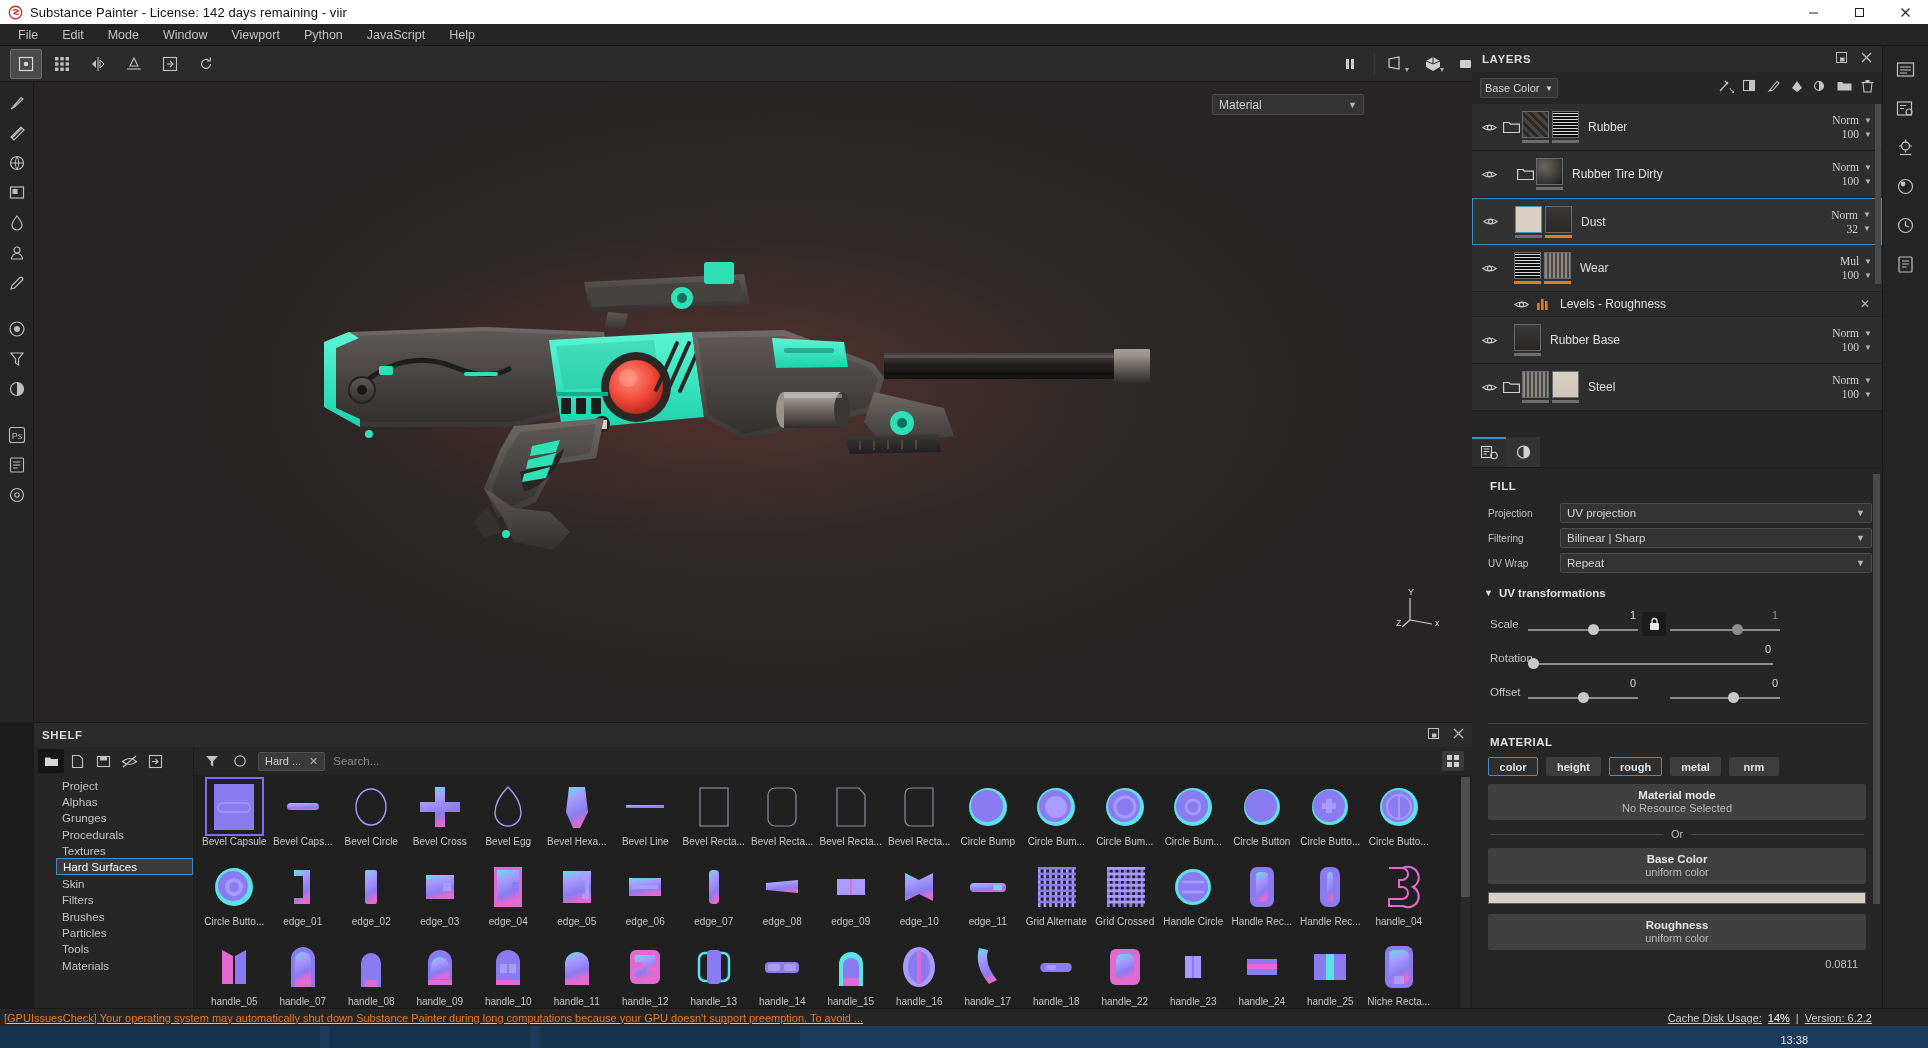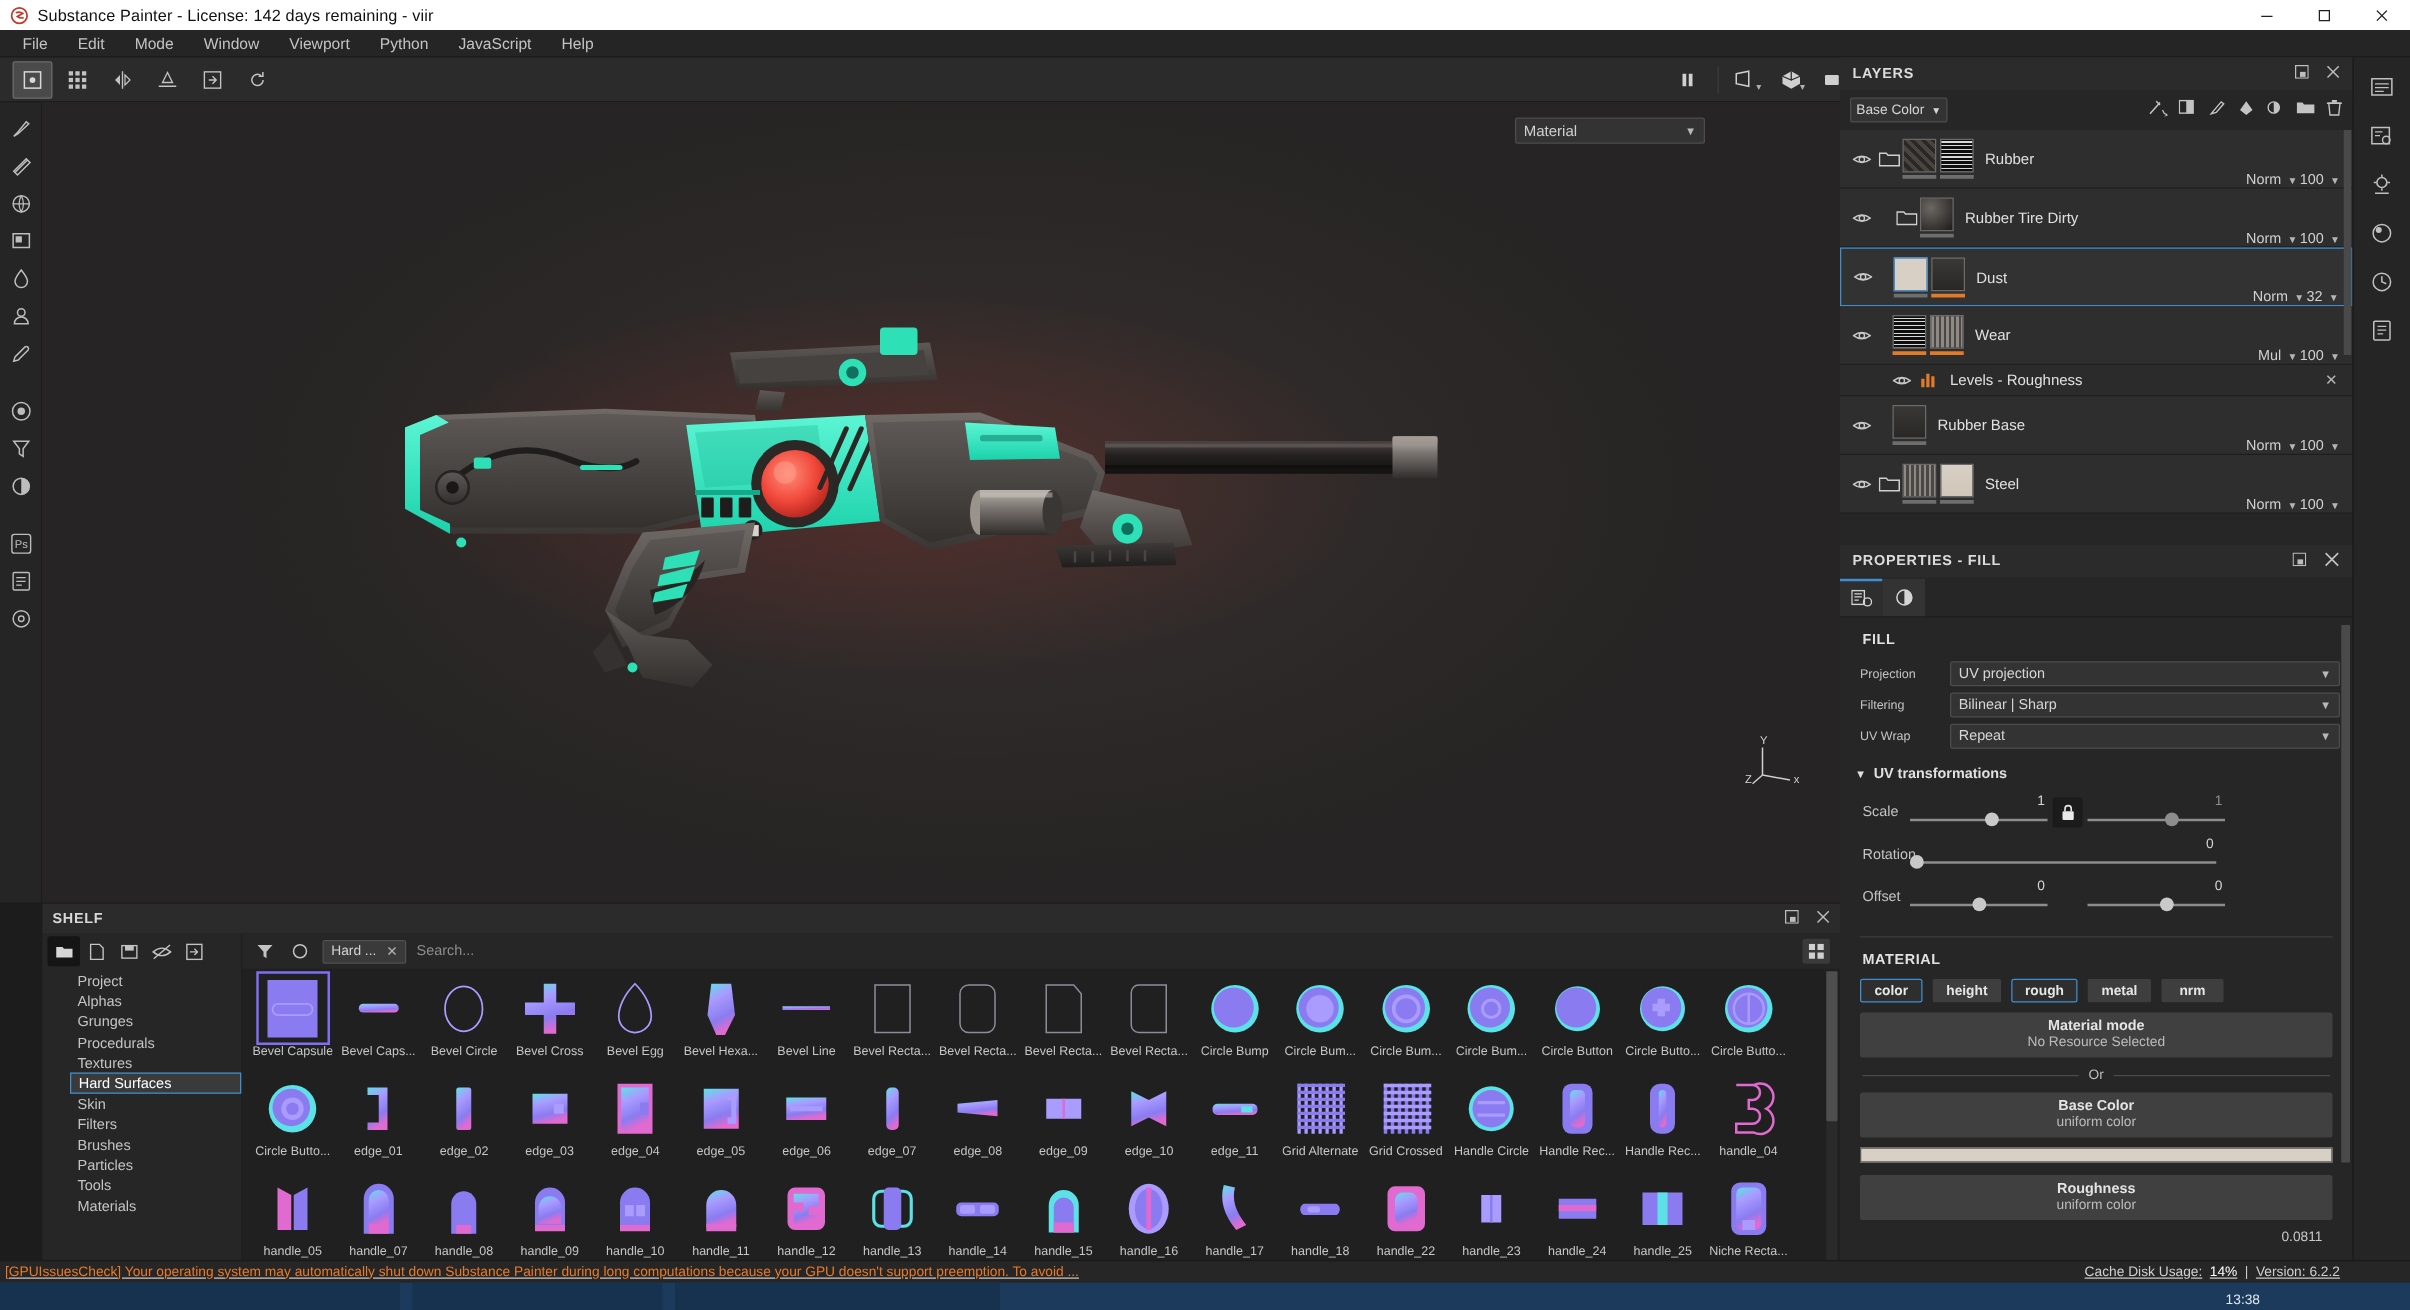--- a/index.html
+++ b/index.html
@@ -177,22 +177,22 @@
     color: #c8c8c8; flex: 0 0 auto; }
   .folder { width: 22px; display: flex; align-items: center; justify-content: center;
     color: #cfcfcf; flex: 0 0 auto; }
   .spacer14 { width: 14px; flex: 0 0 auto; }
   .thumbwrap { position: relative; margin-right: 3px; flex: 0 0 auto; }
   .thumb { width: 27px; height: 27px; border: 1px solid #6a6a6a; }
   .thumb.selb { border: 1px solid #3d8fd1; }
   .chanbar { height: 3px; margin-top: 2px; width: 27px; }
   .lyr-name { font-size: 12px; color: #e0e0e0; margin-left: 6px; white-space: nowrap;}
   .lyr-right { position: absolute; right: 10px; top: 0; height: 100%;
-    display: flex; flex-direction: row; justify-content: center;
-    align-items: flex-end; gap: 2px; }
+    display: flex; flex-direction: column; justify-content: center;
+    align-items: flex-end; gap: 2px; font-family: Liberation Serif, serif; }
   .blend, .opac { font-size: 11.5px; color: #d0d0d0; display: flex;
     align-items: center; gap: 5px; }
   .blend .cv, .opac .cv { font-size: 8px; color: #b5b5b5; }
   .lyr-x { position: absolute; right: 12px; font-size: 12px; color: #b5b5b5; }
   .lyr-scroll { position: absolute; right: 1px; top: 0; width: 6px; height: 180px;
     background: #4a4a4a; }
 
   
   .rightrail {
     position: absolute; right: 0; top: 46px; width: 46px; height: 976px;
@@ -1963,37 +1963,20 @@
               <span>100</span>
               <span class="cv">▼</span>
             </span>
           </span>
         </div>
         <div class="lyr-scroll"></div>
       </div>
   </div>
 
   <div class="props">
-    <div class="panel-head">
-      <span>PROPERTIES - FILL</span>
-      <span class="panel-ctl">
-        <span>
-          <svg width="11" height="11" viewBox="0 0 11 11">
-              <rect x="0.5" y="0.5" width="10" height="10" fill="none" stroke="#bdbdbd" stroke-width="1"></rect>
-              <rect x="4" y="5.5" width="4.5" height="4" fill="#bdbdbd"></rect>
-            </svg>
-        </span>
-        <span>
-          <svg width="13" height="13" viewBox="0 0 13 13">
-              <line x1="1.5" y1="1.5" x2="11.5" y2="11.5" stroke="#c6c6c6" stroke-width="1.3"></line>
-              <line x1="11.5" y1="1.5" x2="1.5" y2="11.5" stroke="#c6c6c6" stroke-width="1.3"></line>
-            </svg>
-        </span>
-      </span>
-    </div>
 
     <div class="props-tabs">
       <div class="ptab active">
         <svg width="17" height="16" viewBox="0 0 17 16">
             <rect x="0.5" y="1.5" width="10" height="11" fill="none" stroke="#d4d4d4" stroke-width="1.1"></rect>
             <path d="M2.5 4 L8.5 4 M2.5 6.5 L8.5 6.5 M2.5 9 L6 9" stroke="#d4d4d4" stroke-width="1"></path>
             <circle cx="13" cy="10.5" r="3.2" fill="none" stroke="#d4d4d4" stroke-width="1.1"></circle>
           </svg>
       </div>
       <div class="ptab alt">

